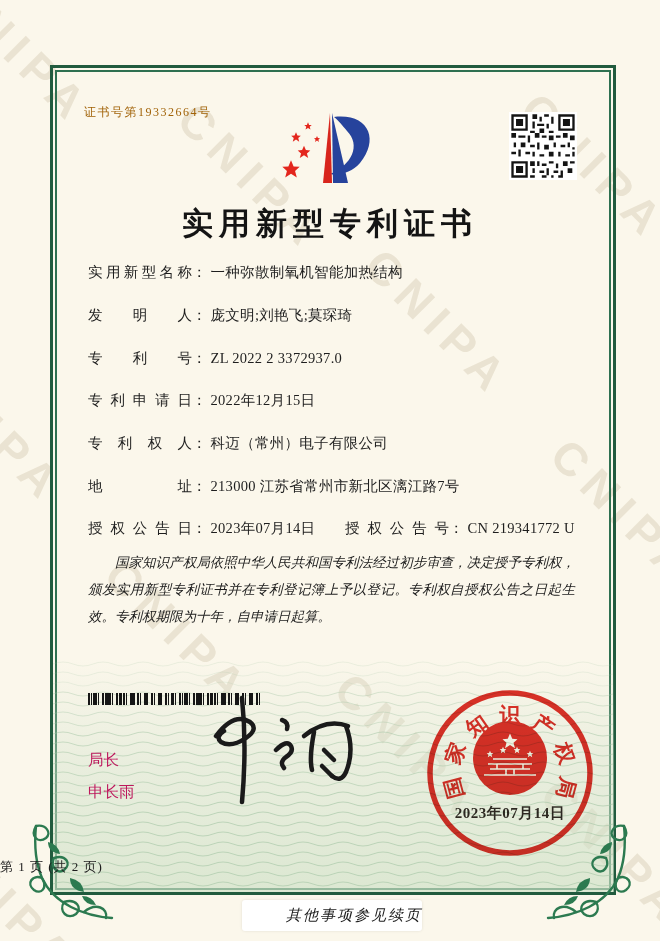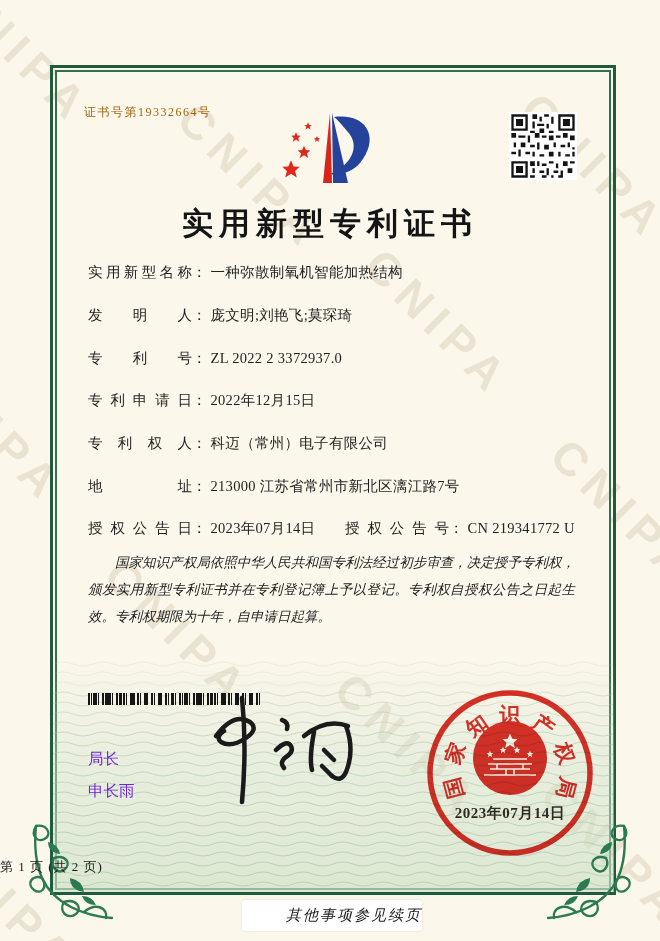--- a/index.html
+++ b/index.html
@@ -45,22 +45,22 @@
   }
   .paras p{margin:0;text-indent:2em;}
   .barcode{
     position:absolute;left:88px;top:693px;width:174px;height:12px;z-index:2;
     background-image:
       repeating-linear-gradient(90deg,#161616 0 2px,rgba(0,0,0,0) 2px 3px,#161616 3px 4px,rgba(0,0,0,0) 4px 7px),
       repeating-linear-gradient(90deg,rgba(0,0,0,0) 0 5px,#161616 5px 8px,rgba(0,0,0,0) 8px 13px);
   }
   .director{
     position:absolute;left:88px;top:744px;z-index:2;
-    font-family:Liberation Mono, monospace;
-    font-size:15.5px;color:#6d28d9;line-height:32px;
+    font-family:Liberation Serif, serif;
+    font-size:15.5px;color:#be185d;line-height:32px;
   }
   .signature{position:absolute;left:196px;top:692px;z-index:2;}
   .seal{position:absolute;left:423px;top:686px;width:174px;height:174px;z-index:3;mix-blend-mode:multiply;}
   .page-info{
     position:absolute;left:0;right:0;top:858px;z-index:2;
     font-size:13px;color:#1d1d1d;letter-spacing:1px;
   }
   .cont-note{
     position:absolute;left:242px;top:900px;width:180px;height:31px;z-index:2;
     background:#ffffff;border-radius:3px;box-shadow:0 0 3px rgba(0,0,0,0.10);

